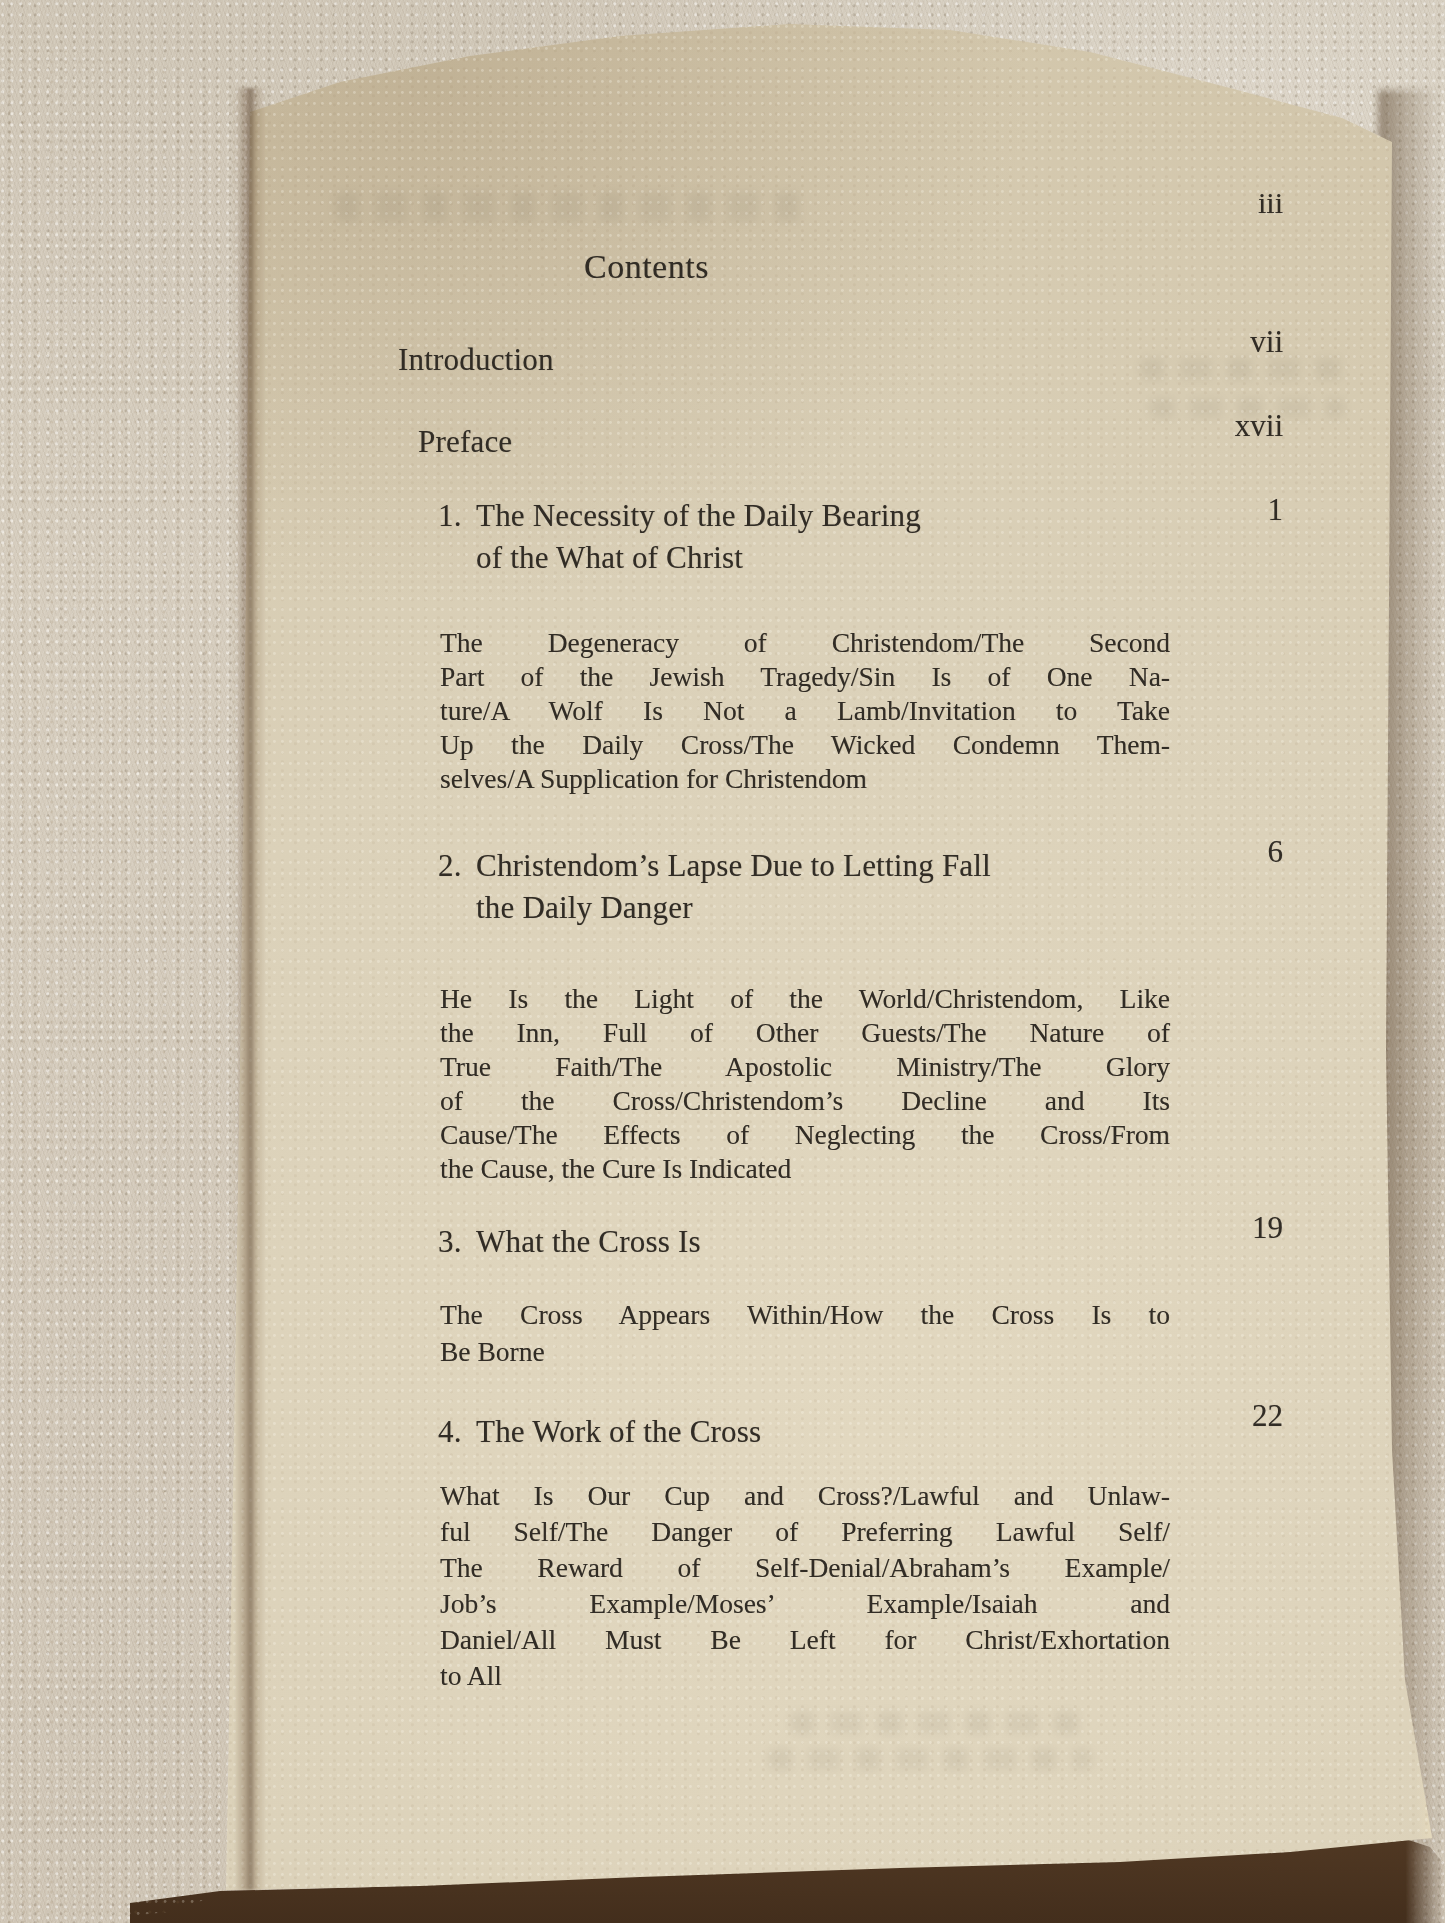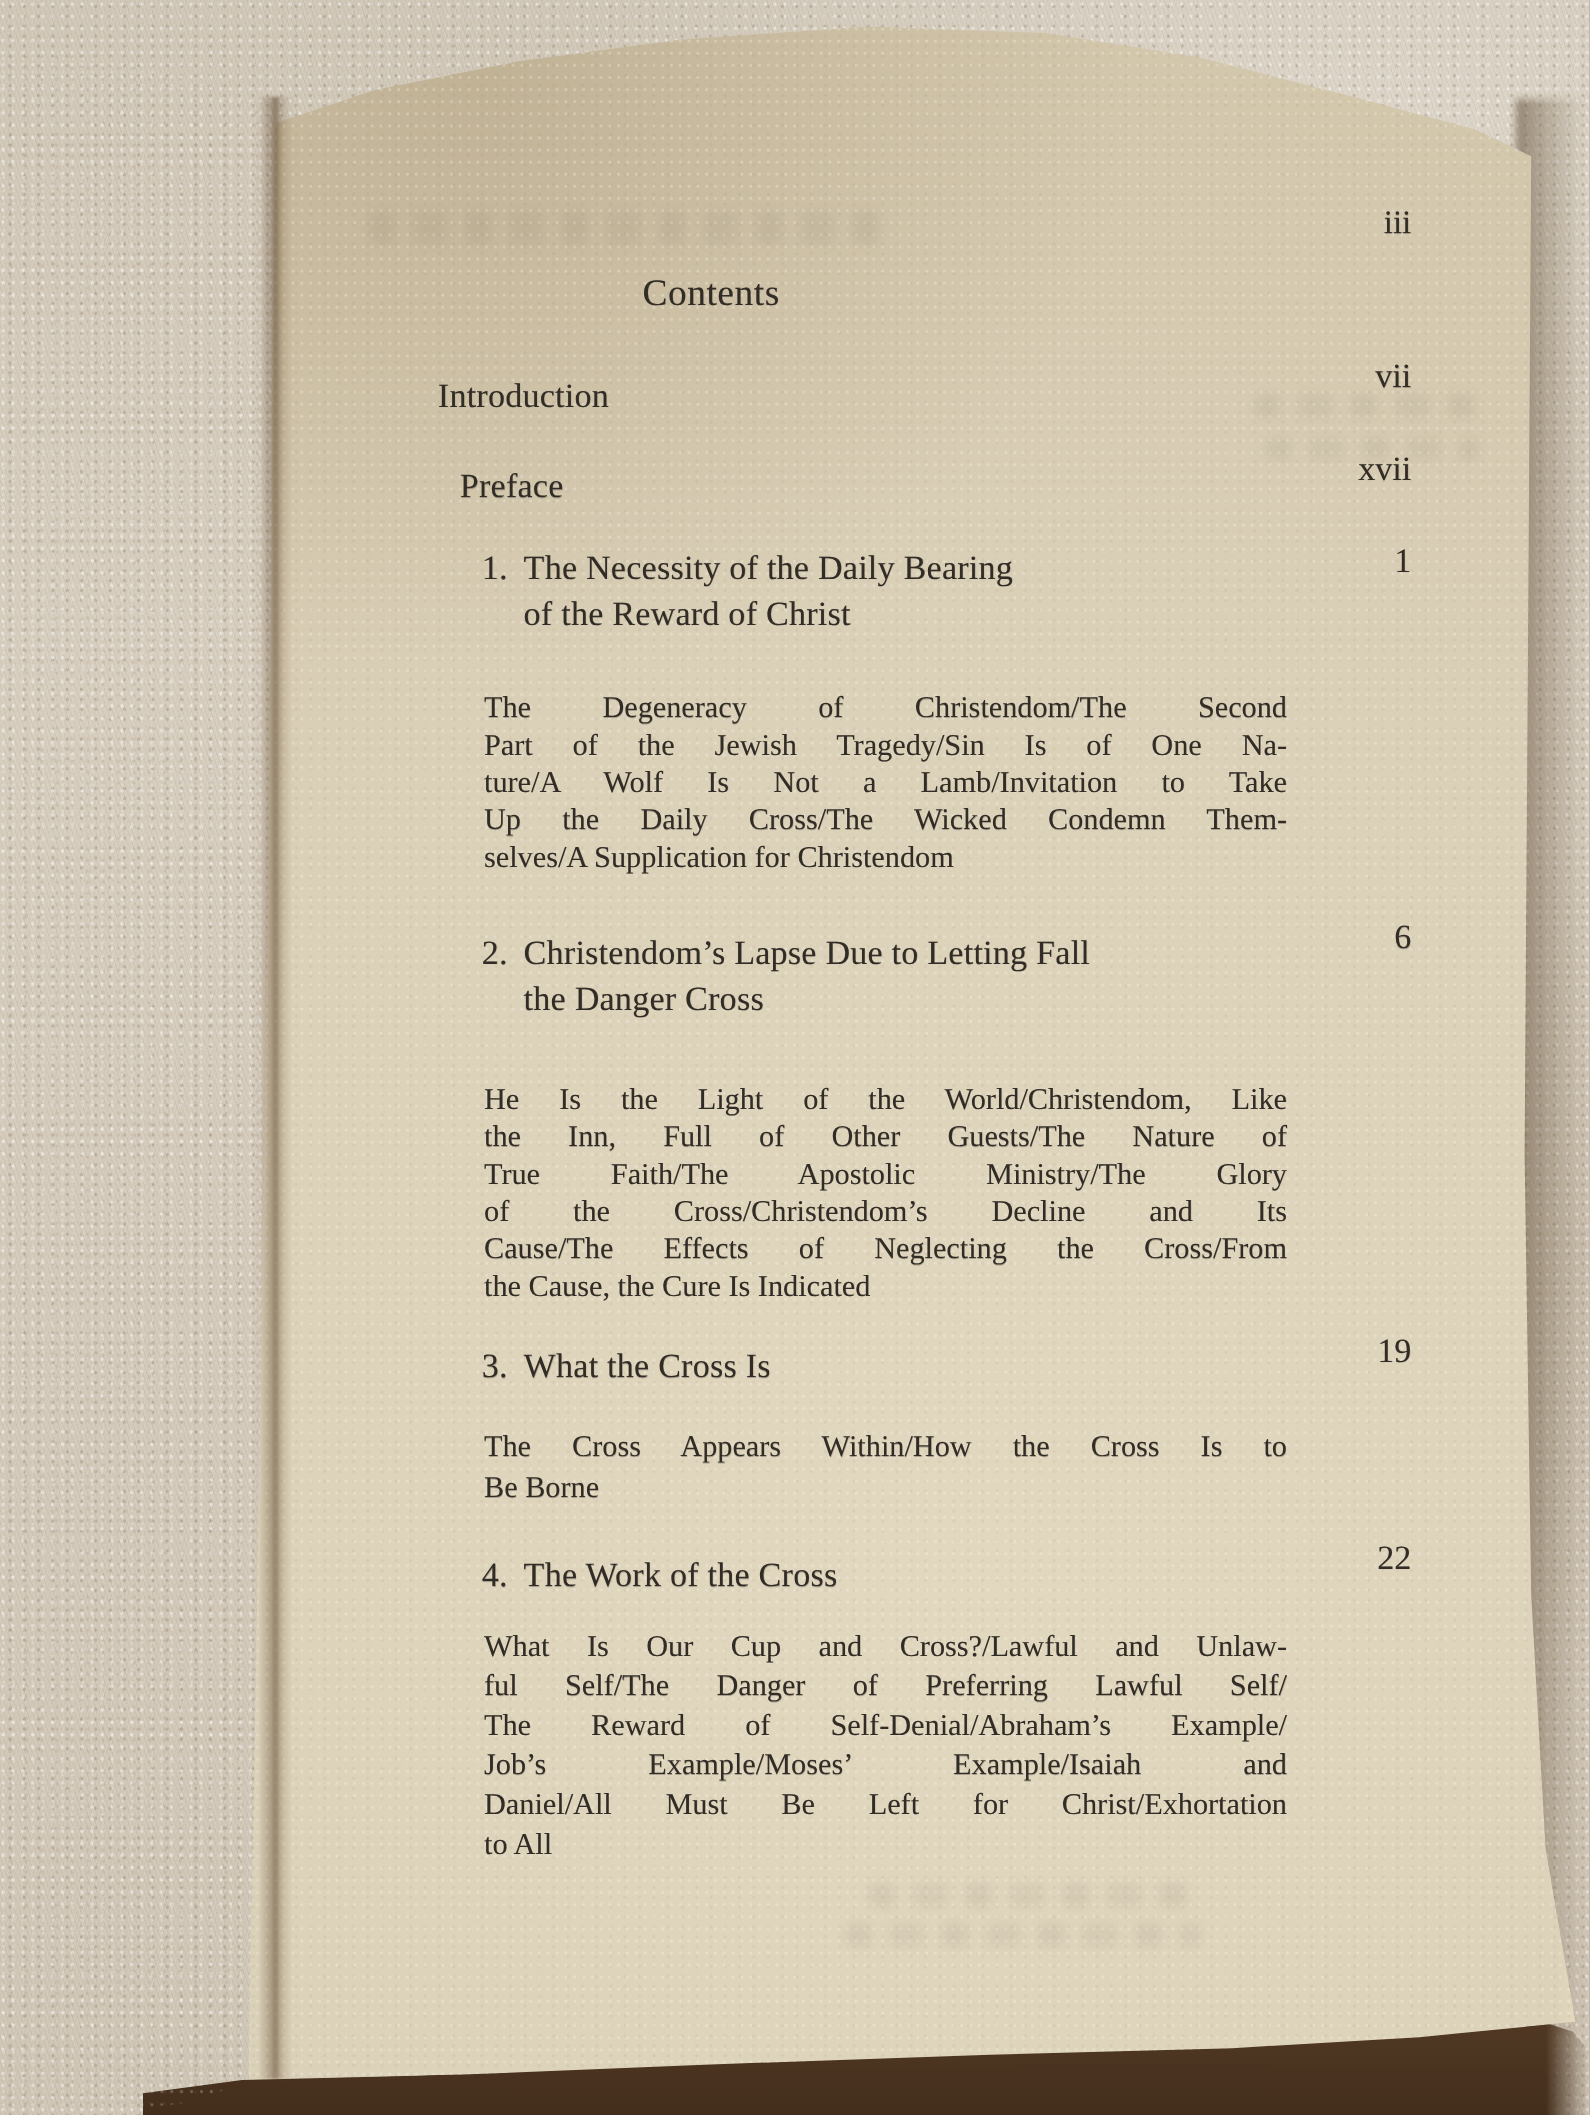--- a/index.html
+++ b/index.html
@@ -115,33 +115,33 @@
     <div class="ink folio" style="top:186px">iii</div>
     <div class="ink title" style="left:584px;top:248px">Contents</div>
 
     <div class="ink label" style="left:352px;top:342px">Introduction</div>
     <div class="ink pno" style="top:324px">vii</div>
     <div class="ink label" style="left:372px;top:424px">Preface</div>
     <div class="ink pno" style="top:408px">xvii</div>
 
     <div class="ink num" style="left:392px;top:498px">1.</div>
     <div class="ink ttl" style="left:430px;top:498px">The Necessity of the Daily Bearing</div>
-    <div class="ink ttl" style="left:430px;top:540px">of the Reward of Christ</div>
+    <div class="ink ttl" style="left:430px;top:540px">of the What of Christ</div>
     <div class="ink pno" style="top:492px">1</div>
     <div class="sum" style="top:626px;--lh:34px">
       <div class="jline">The Degeneracy of Christendom/The Second</div>
       <div class="jline">Part of the Jewish Tragedy/Sin Is of One Na-</div>
       <div class="jline">ture/A Wolf Is Not a Lamb/Invitation to Take</div>
       <div class="jline">Up the Daily Cross/The Wicked Condemn Them-</div>
       <div class="lline">selves/A Supplication for Christendom</div>
     </div>
 
     <div class="ink num" style="left:392px;top:848px">2.</div>
     <div class="ink ttl" style="left:430px;top:848px">Christendom’s Lapse Due to Letting Fall</div>
-    <div class="ink ttl" style="left:430px;top:890px">the Danger Cross</div>
+    <div class="ink ttl" style="left:430px;top:890px">the Daily Danger</div>
     <div class="ink pno" style="top:834px">6</div>
     <div class="sum" style="top:982px;--lh:34px">
       <div class="jline">He Is the Light of the World/Christendom, Like</div>
       <div class="jline">the Inn, Full of Other Guests/The Nature of</div>
       <div class="jline">True Faith/The Apostolic Ministry/The Glory</div>
       <div class="jline">of the Cross/Christendom’s Decline and Its</div>
       <div class="jline">Cause/The Effects of Neglecting the Cross/From</div>
       <div class="lline">the Cause, the Cure Is Indicated</div>
     </div>
 

